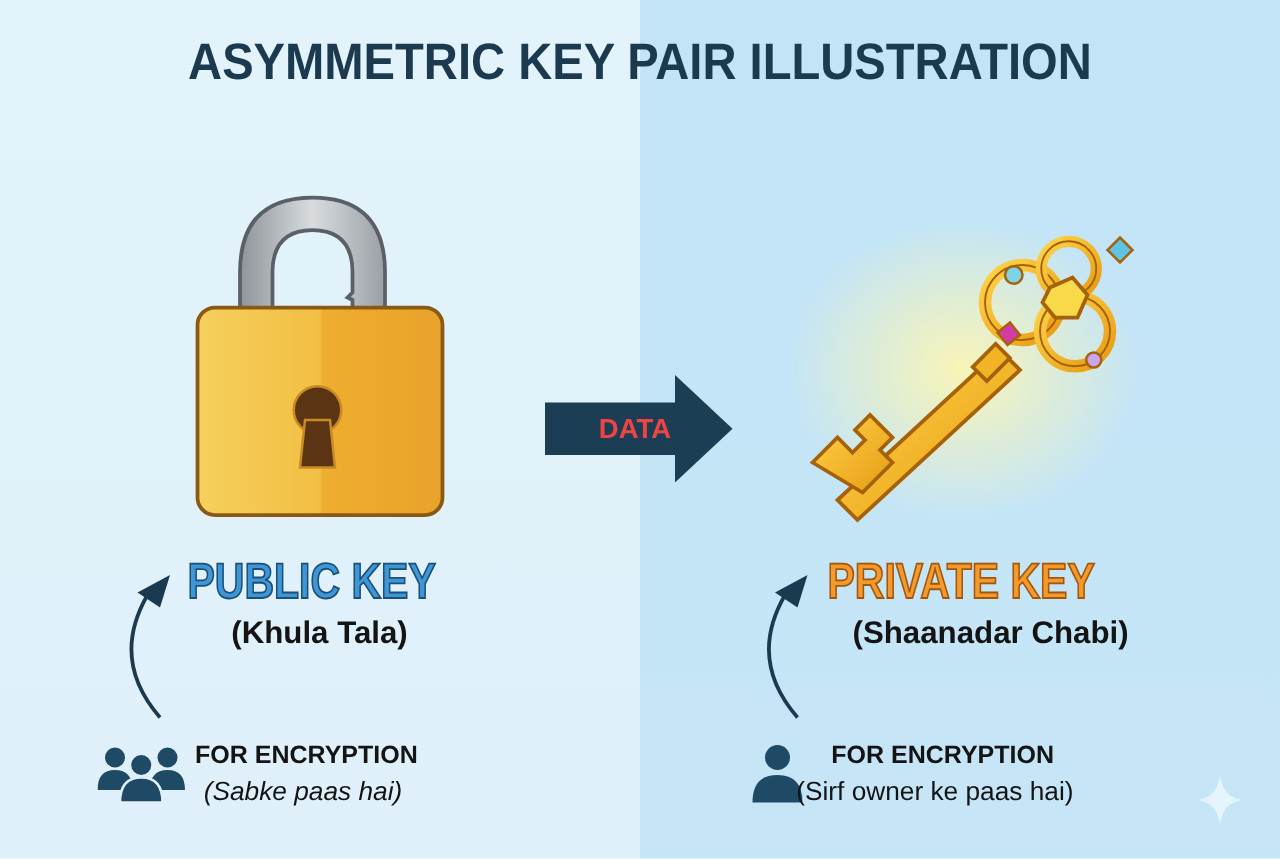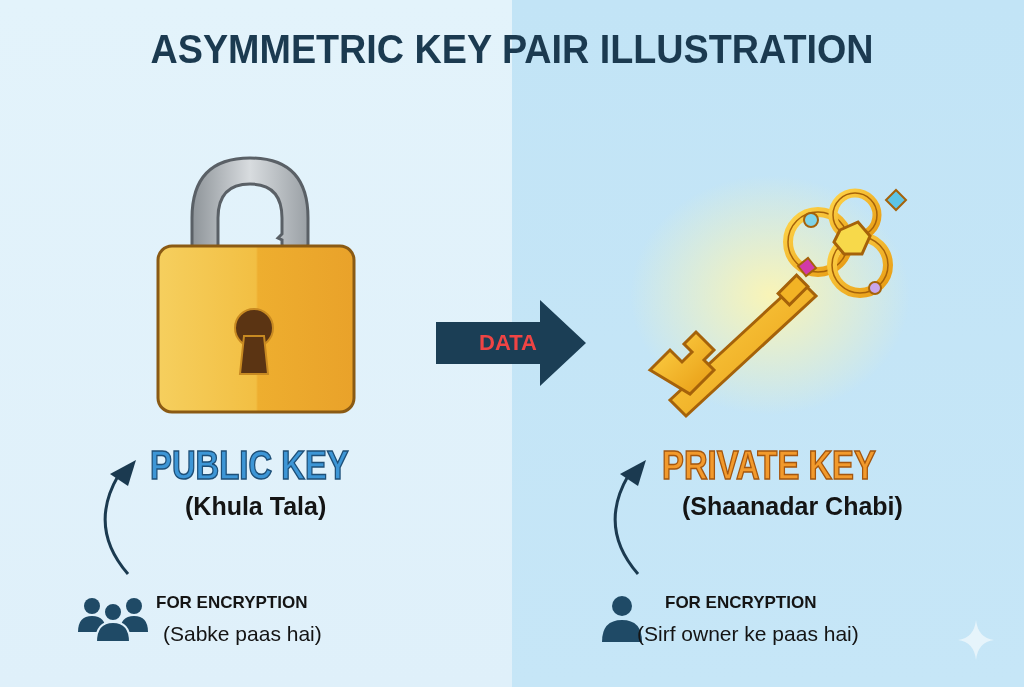--- a/index.html
+++ b/index.html
@@ -11,24 +11,24 @@
   .key { position:absolute; left:630px; top:170px; }
   .arrow { position:absolute; left:436px; top:300px; }
   .arrow-label { position:absolute; left:448px; top:330px; width:120px; text-align:center; color:#ef4444; font-weight:bold; font-size:22px; }
   .key-title { position:absolute; font-weight:bold; font-size:40px; transform:scaleX(0.82); transform-origin:left; -webkit-text-stroke:1.5px; }
   .public-title { left:150px; top:443px; color:#3d96d6; -webkit-text-stroke-color:#1e4f77; }
   .private-title { left:662px; top:443px; color:#f29a2c; -webkit-text-stroke-color:#a4560e; }
   .subtitle { position:absolute; font-weight:bold; font-size:25px; color:#141414; }
   .public-sub { left:168px; top:492px;margin-left:17px; }
   .private-sub { left:642px; top:492px;margin-left:40px; }
   .curve { position:absolute; }
-  .use-title { position:absolute; font-weight:bold; font-size:17px; color:#141414; }
+  .use-title { position:absolute; font-weight:bold; font-size:20px; color:#141414; }
   .use-sub { position:absolute; font-size:21px; color:#141414; }
   .enc-title { left:156px; top:593px; }
-  .enc-sub { left:163px; top:622px; }
+  .enc-sub { left:163px; top:622px;font-style:italic; }
   .dec-title { left:665px; top:593px; }
   .dec-sub { left:637px; top:622px; }
   .users-icon { position:absolute; left:78px; top:594px; }
   .user-icon { position:absolute; left:600px; top:594px; }
   .sparkle { position:absolute; left:958px; top:620px; }
 </style>
 </head>
 <body>
 
 <div class="bg-left"></div>

